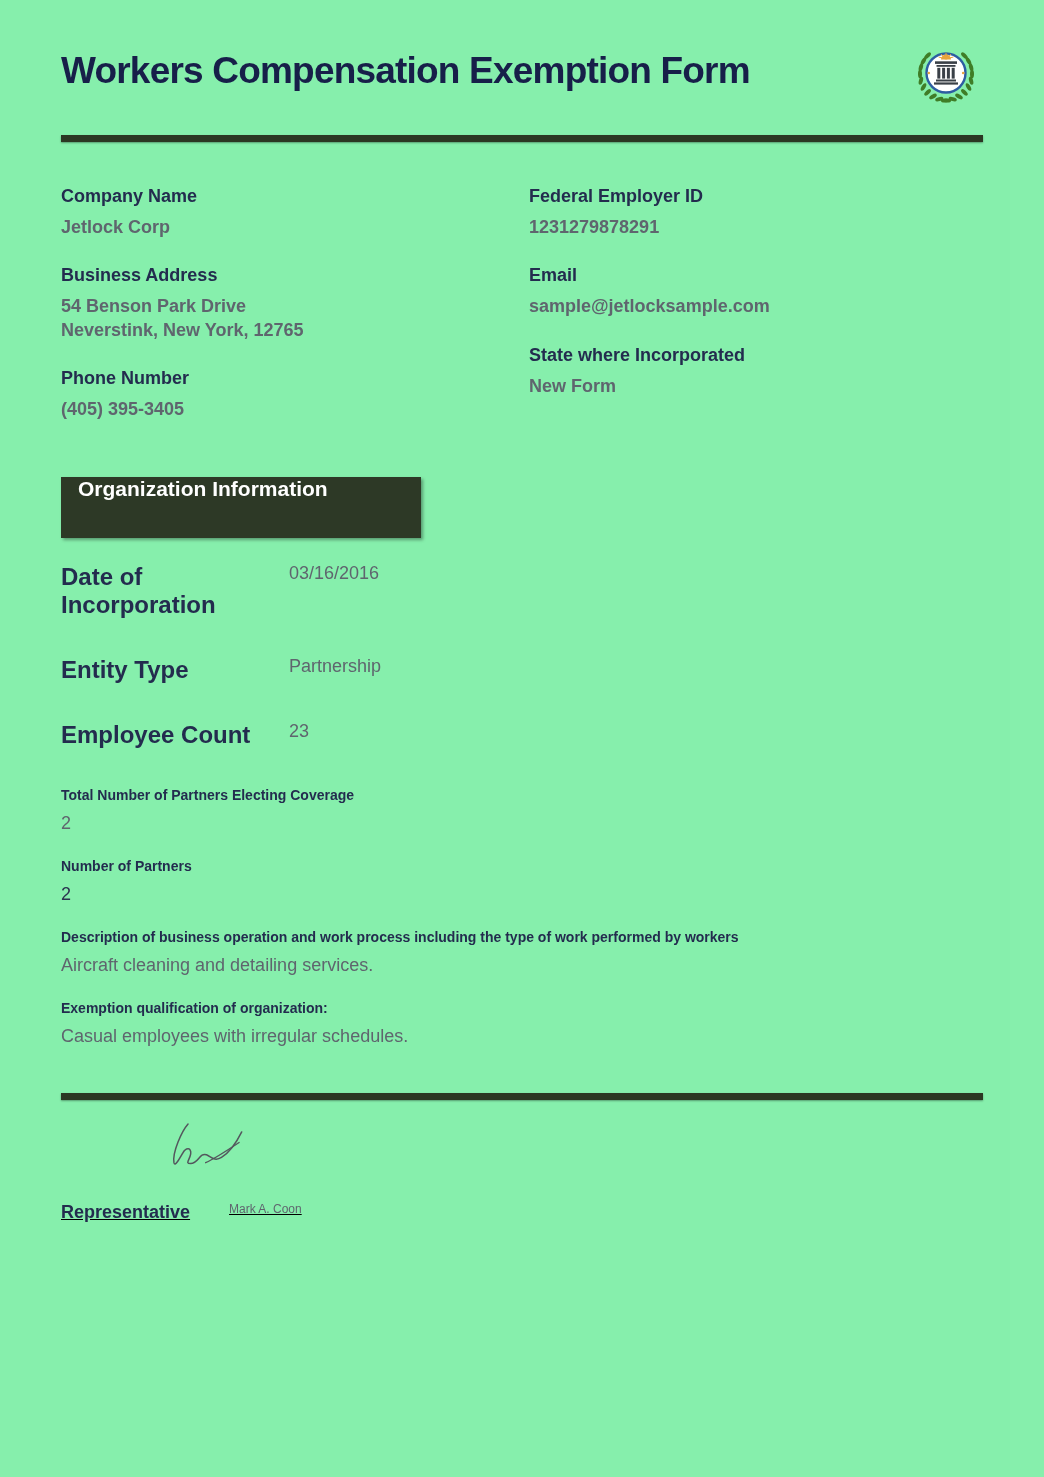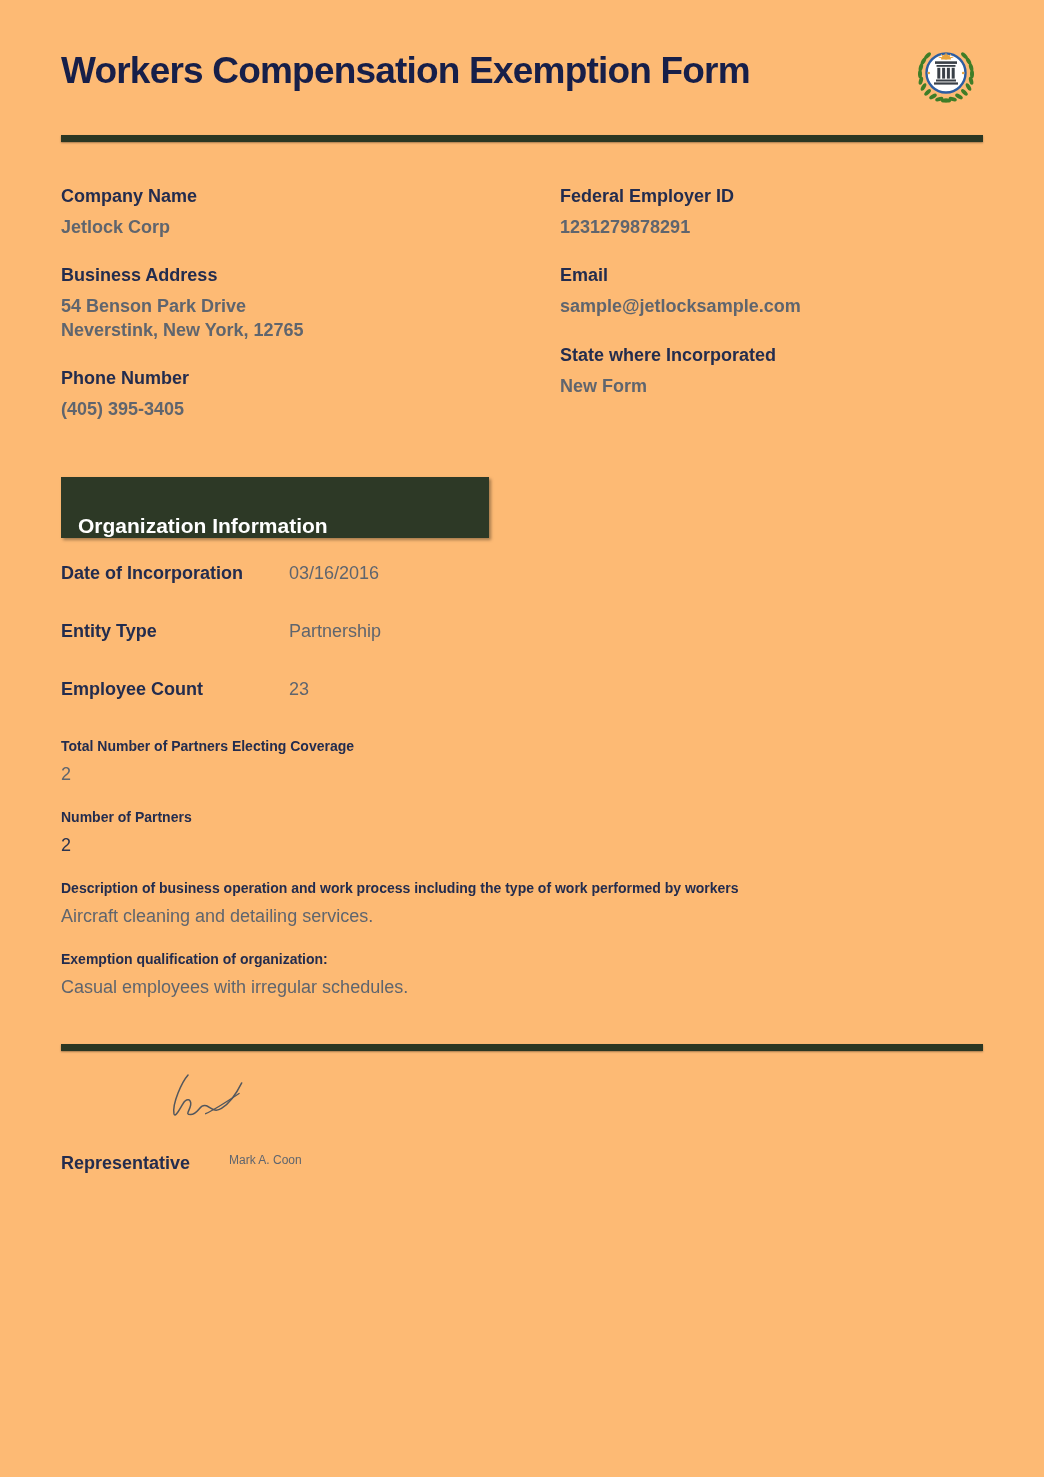--- a/index.html
+++ b/index.html
@@ -6,54 +6,54 @@
   body {
     width: 1044px; height: 1477px;
     font-family: "Liberation Sans", sans-serif;
     -webkit-font-smoothing: antialiased;
   }
   .page {
     box-sizing: border-box;
     width: 1044px; height: 1477px;
     padding: 50px 61px 16px 61px;
     overflow: hidden;
-    background: #fdba74;
+    background: #86efac;
   }
   .header { display: flex; justify-content: space-between; align-items: flex-start; }
   .title {
     margin: 0; font-size: 37px; font-weight: bold; color: #171f49;
     letter-spacing: -0.8px; line-height: 1.15;
   }
   .logo { width: 70px; height: 62px; margin-right: 2px; margin-top: -4px; flex: 0 0 auto; }
   .rule {
     height: 7px; background: #2b3723; margin-top: 27px;
     box-shadow: 0 1px 2px rgba(0,0,0,0.35);
   }
-  .contact-grid { display: grid; grid-template-columns: 468px auto; margin-top: 44px; gap: 31px; }
+  .contact-grid { display: grid; grid-template-columns: 468px auto; margin-top: 44px; }
   .field { margin-bottom: 26px; }
   .field-label { font-size: 18px; font-weight: bold; color: #232c4e; margin-bottom: 9px; }
   .field-value { font-size: 18px; color: #5f656e; line-height: 1.3; white-space: pre-line; font-weight: bold; }
   .section-bar {
-    margin-top: 29px; width: 428px; height: 61px; box-sizing: border-box;
+    margin-top: 29px; width: 360px; height: 61px; box-sizing: border-box;
     background: #2d3926; color: #ffffff;
-    display: flex; align-items: flex-end; padding-left: 17px;
+    display: flex; align-items: flex-start; padding-left: 17px;
     font-size: 21px; font-weight: bold;
     box-shadow: 2px 2px 3px rgba(0,0,0,0.35);
   }
   .org-rows { margin-top: 25px; }
   .org-row { display: flex; margin-bottom: 37px; }
-  .org-row-label { width: 228px; flex: 0 0 228px; font-size: 18px; font-weight: bold; color: #232c4e; }
+  .org-row-label { width: 228px; flex: 0 0 228px; font-size: 24px; font-weight: bold; color: #232c4e; }
   .org-row-value { font-size: 18px; color: #5f656e; }
   .block { margin-bottom: 23px; }
   .block-label { font-size: 14px; font-weight: bold; color: #232c4e; margin-bottom: 9px; line-height: 1.3; }
   .block-value { font-size: 18px; color: #5f656e; }
   .block-value.dark { color: #2b3450; }
   .rule2 { margin-top: 46px; }
   .signature-wrap { margin: 18px 0 0 98px; height: 58px; }
-  .sig-rows { margin-top: 26px; }
+  .sig-rows { margin-top: 26px; text-decoration: underline; }
   .sig-row { display: flex; margin-bottom: 30px; }
   .sig-label { width: 168px; flex: 0 0 168px; font-size: 18px; font-weight: bold; color: #232c4e; }
   .sig-value { font-size: 12px; color: #5f656e; }
 </style>
 </head>
 <body>
 
 <div class="page">
 
   <div class="header">

